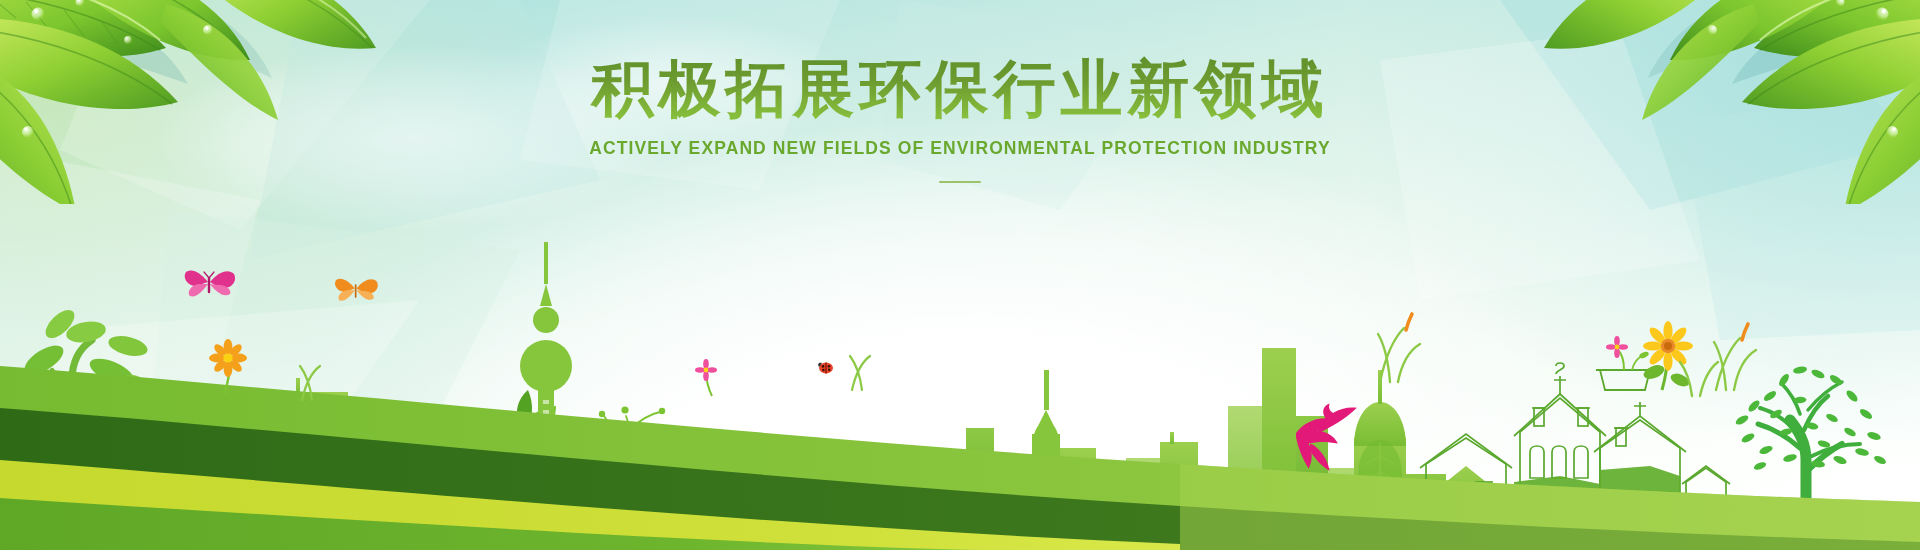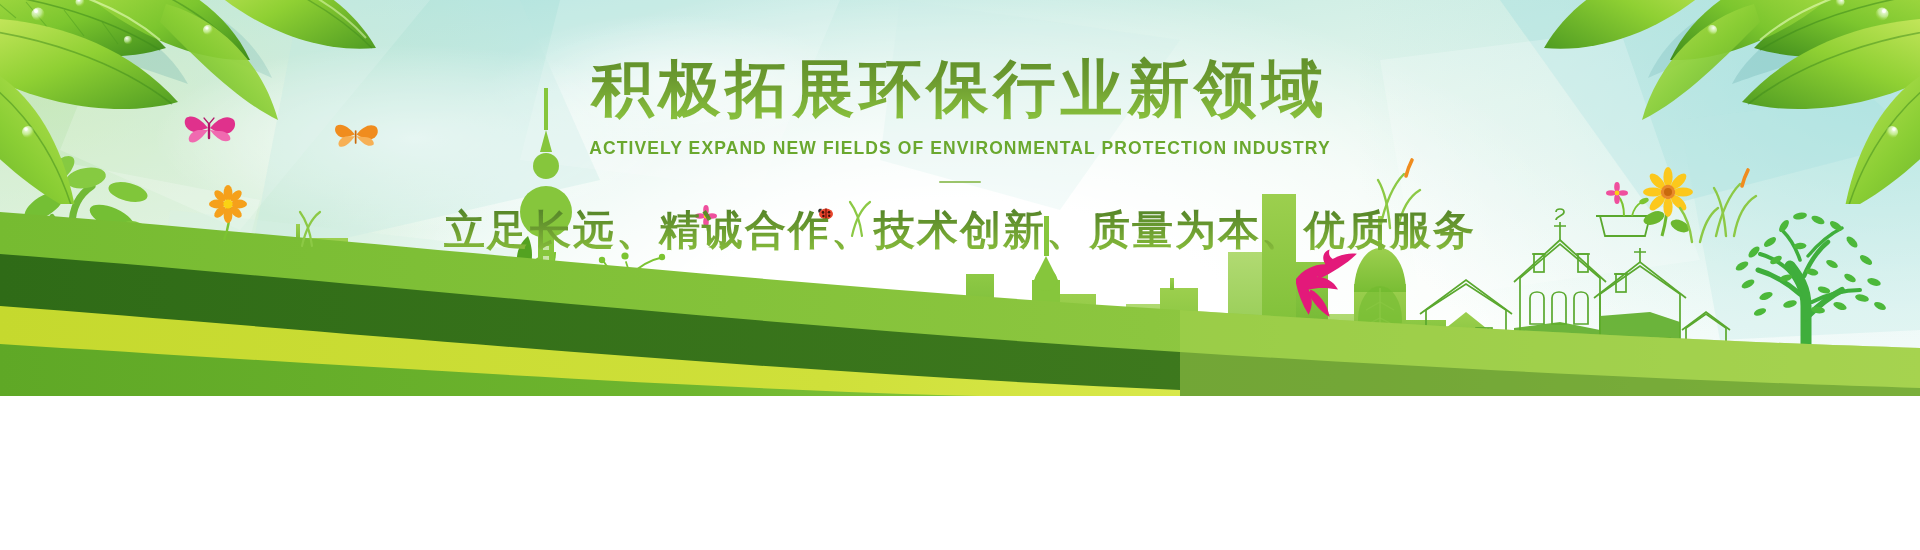--- a/index.html
+++ b/index.html
@@ -5,21 +5,21 @@
 <style>
   * { margin:0; padding:0; box-sizing:border-box; }
   html, body {
     width:1920px; height:550px;
     overflow:hidden;
     font-family:"Liberation Sans", sans-serif;
     background:#ffffff;
   }
   #banner {
     position:relative;
-    width:1920px; height:396px;
+    width:1920px; height:550px;
     overflow:hidden;
   }
   
   .bg-base {
     position:absolute; inset:0;
     background:
       radial-gradient(ellipse 900px 520px at 50% 95%, #ffffff 0%, #ffffff 34%, rgba(255,255,255,0.55) 58%, rgba(255,255,255,0) 78%),
       linear-gradient(170deg, #a5e0de 0%, #b9e6e0 14%, #d2efe6 32%, #e6f6ee 50%, #f3fbf5 68%, #fdfffd 86%, #ffffff 100%);
   }
   .bg-tint-left {
@@ -612,16 +612,15 @@
 
     <path d="M0,168 C320,188 720,214 980,220 L0,220 Z" fill="url(#wv4)"></path>
 
     <path d="M1180,134 C1460,152 1720,166 1920,172 L1920,220 L1180,220 Z" fill="#a8d44f" opacity="0.5"></path>
   </svg>
 
   <div class="text-block">
     <div class="title-cn">积极拓展环保行业新领域</div>
     <div class="subtitle-en">ACTIVELY EXPAND NEW FIELDS OF ENVIRONMENTAL PROTECTION INDUSTRY</div>
     <div class="divider"></div>
-    <div class="slogan-cn">立足长远、精诚合作、技术创新、质量为本、优质服务</div>
   </div>
 
 </div>
 
 </body></html>

